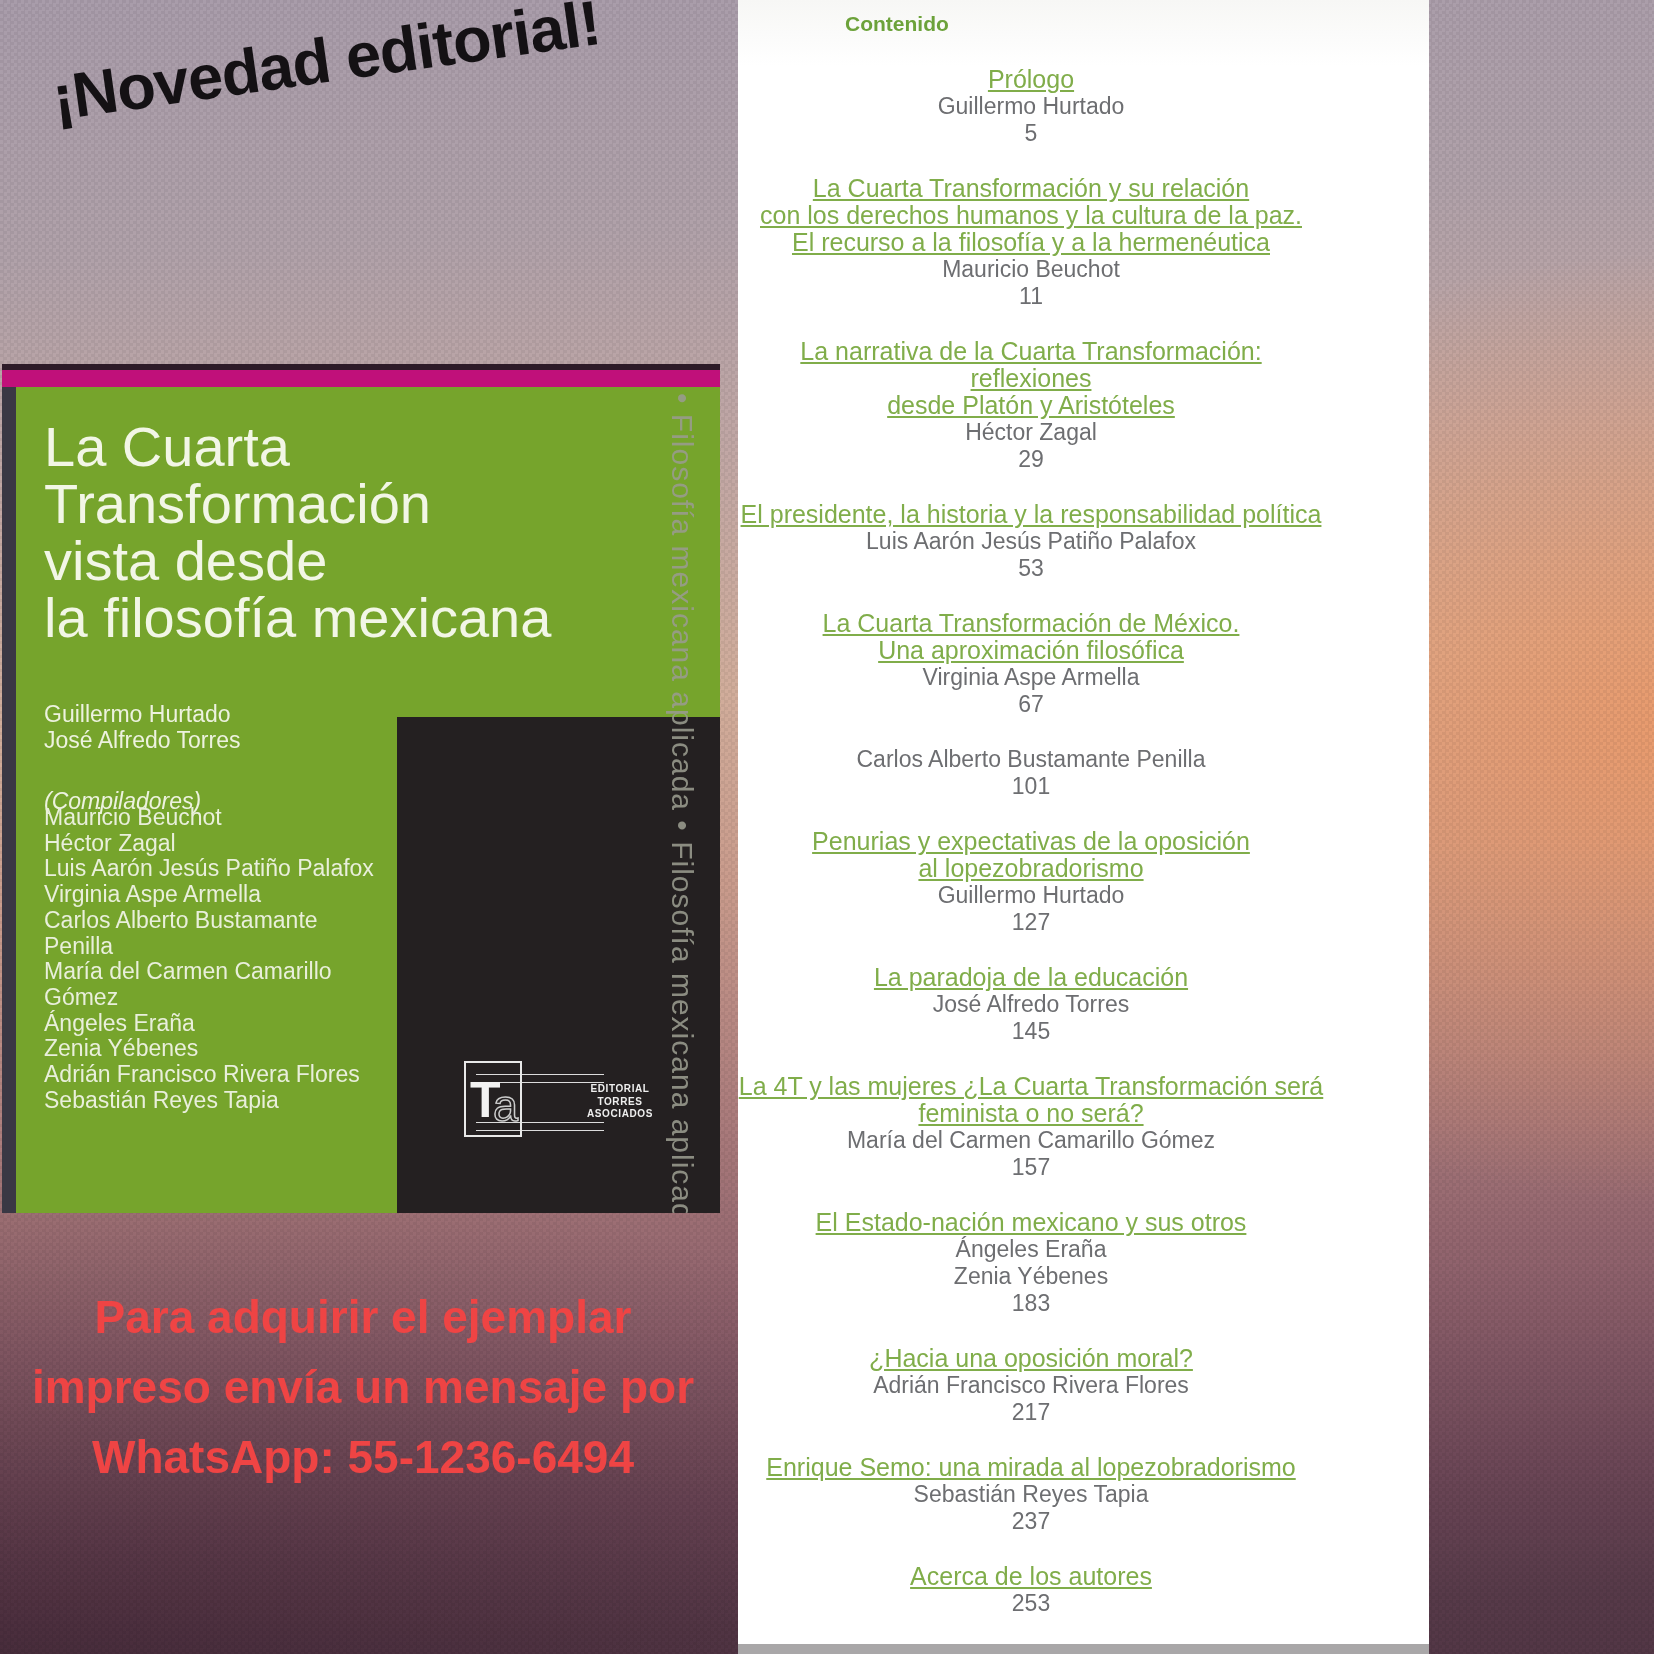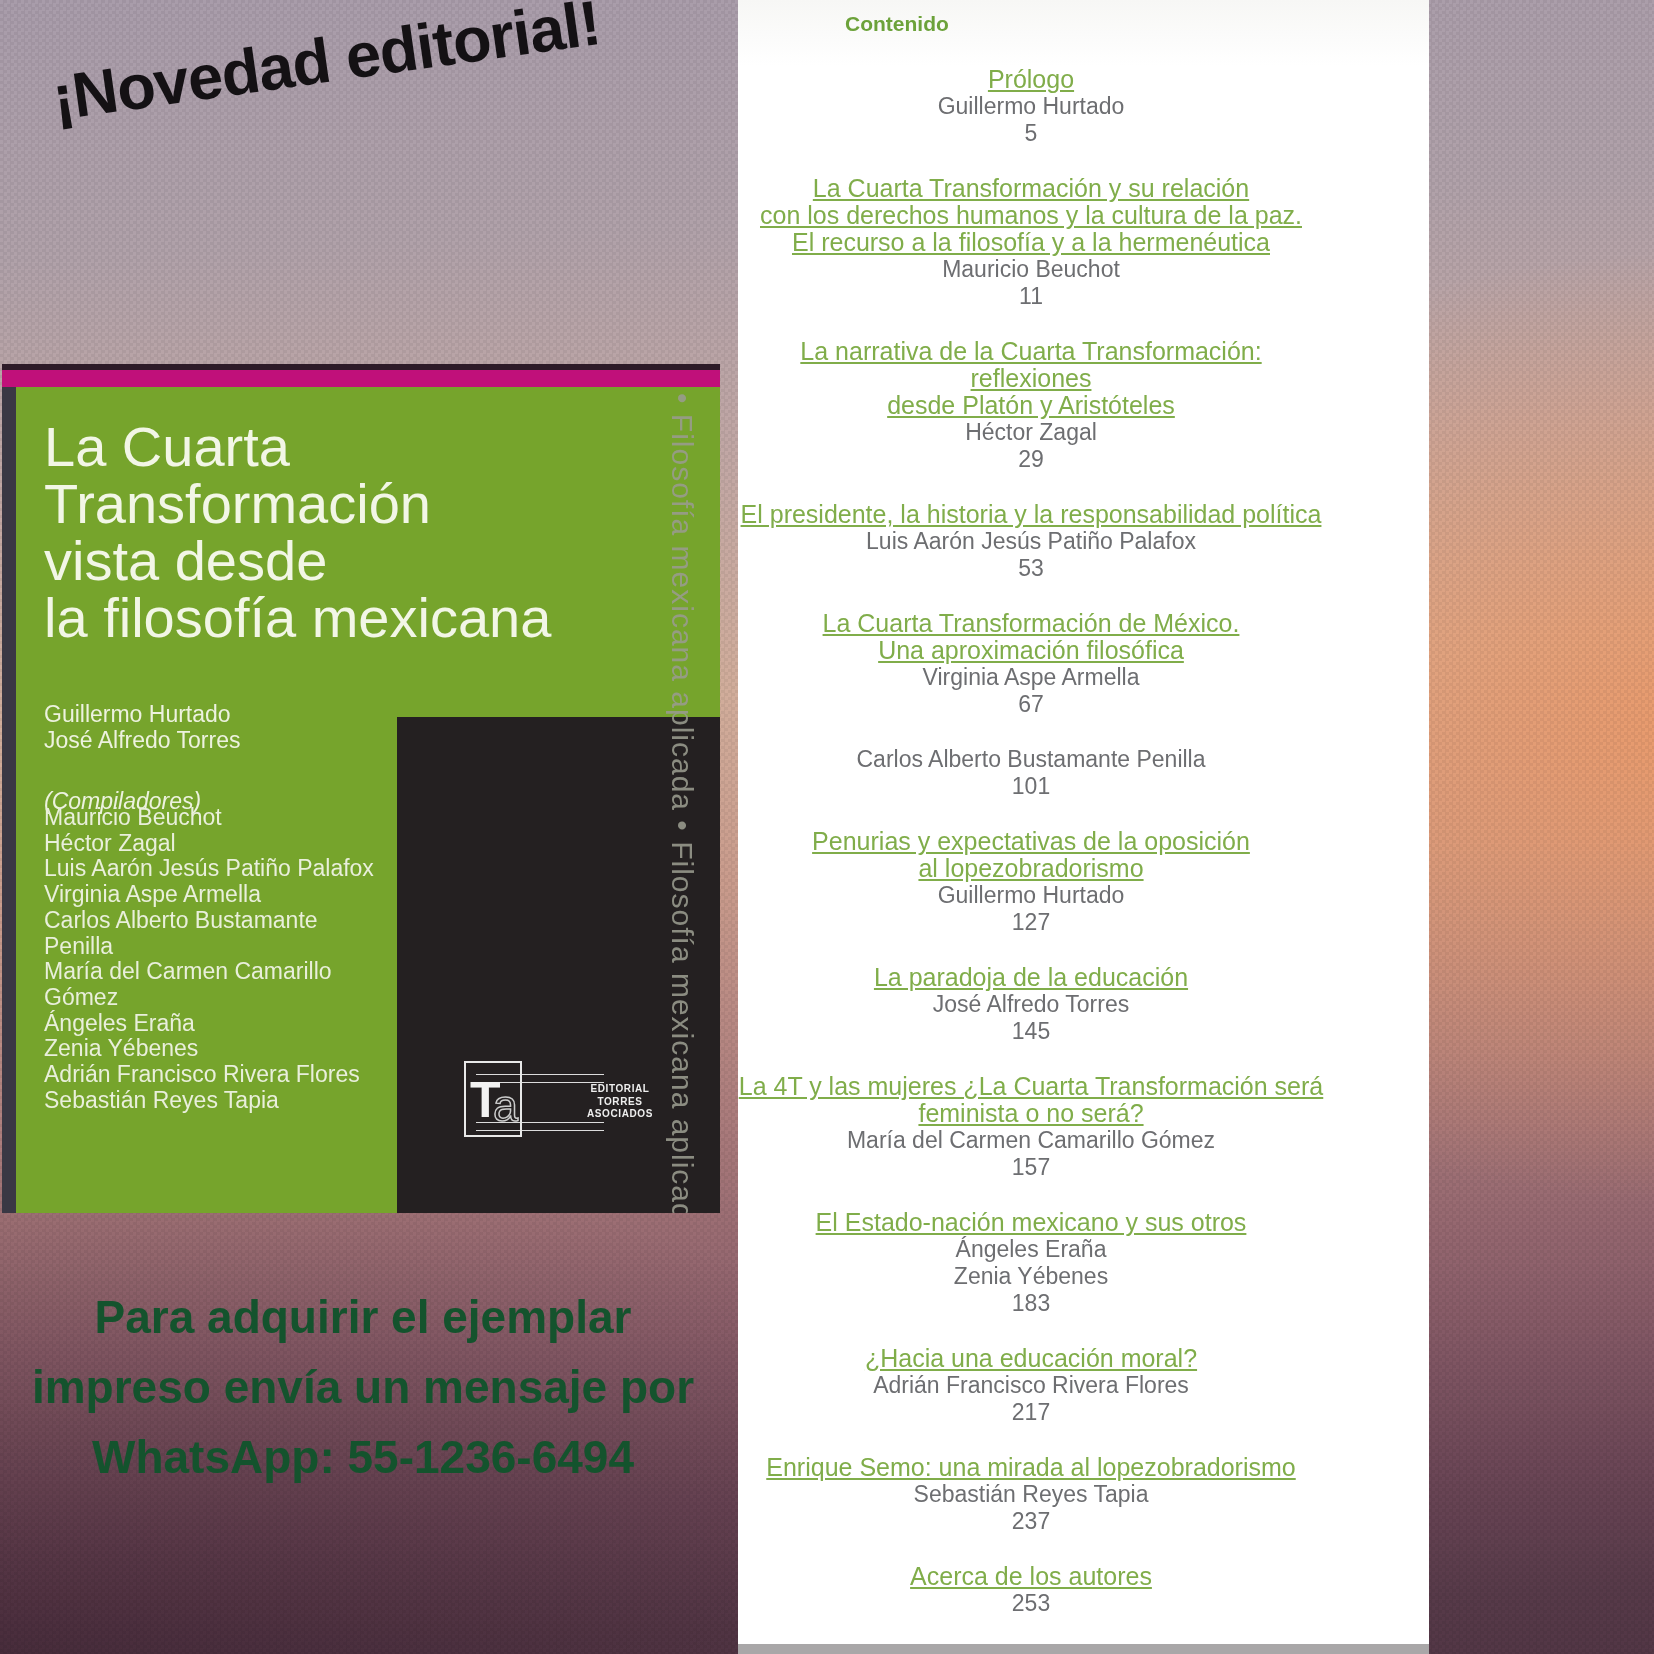--- a/index.html
+++ b/index.html
@@ -64,21 +64,21 @@
     font-size:21px;font-weight:bold;color:#6ca23a;}
   .toc-list{position:absolute;left:0;top:66px;width:586px;text-align:center;}
   .toc-entry{margin-bottom:28px;}
   .toc-title{font-size:25px;line-height:27px;color:#80ad4a;white-space:pre-line;text-decoration:underline;}
   .toc-authors{font-size:23px;line-height:27px;color:#6d6e71;white-space:pre-line;}
   .toc-page-num{font-size:23px;line-height:27px;color:#6d6e71;}
   .page-edge{position:absolute;left:0;bottom:0;width:100%;height:10px;background:#a9a7a8;}
 
   
   .contact{position:absolute;left:0;top:1282px;width:726px;
-    font-size:46px;line-height:70px;font-weight:bold;color:#14532d;
+    font-size:46px;line-height:70px;font-weight:bold;color:#ef4444;
     text-align:center;white-space:pre-line;}
 </style>
 </head>
 <body>
 
 <div class="canvas">
 
   <div class="bg"></div>
 
   <div class="banner">¡Novedad editorial!</div>
@@ -189,21 +189,21 @@
         </div>
 
         <div class="toc-entry">
           <div class="toc-title">El Estado-nación mexicano y sus otros</div>
           <div class="toc-authors">Ángeles Eraña
 Zenia Yébenes</div>
           <div class="toc-page-num">183</div>
         </div>
 
         <div class="toc-entry">
-          <div class="toc-title">¿Hacia una educación moral?</div>
+          <div class="toc-title">¿Hacia una oposición moral?</div>
           <div class="toc-authors">Adrián Francisco Rivera Flores</div>
           <div class="toc-page-num">217</div>
         </div>
 
         <div class="toc-entry">
           <div class="toc-title">Enrique Semo: una mirada al lopezobradorismo</div>
           <div class="toc-authors">Sebastián Reyes Tapia</div>
           <div class="toc-page-num">237</div>
         </div>
 

